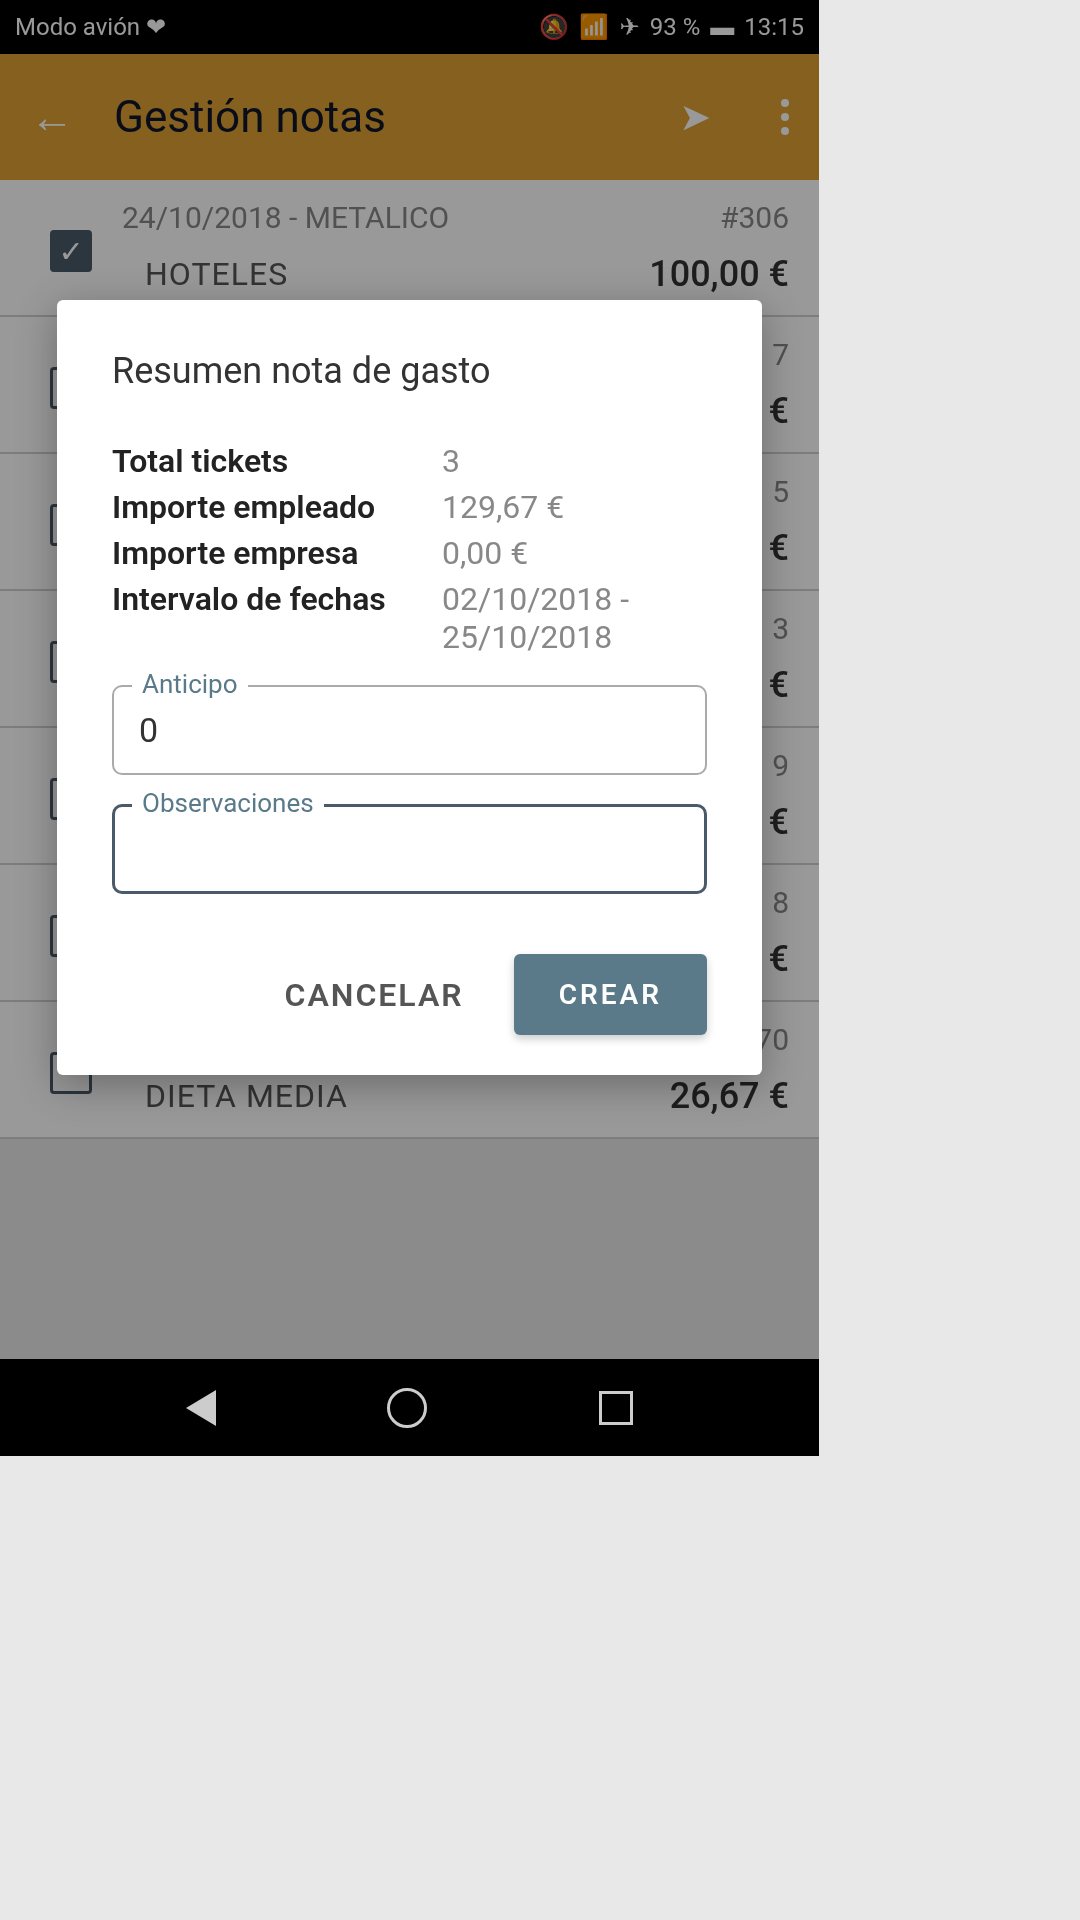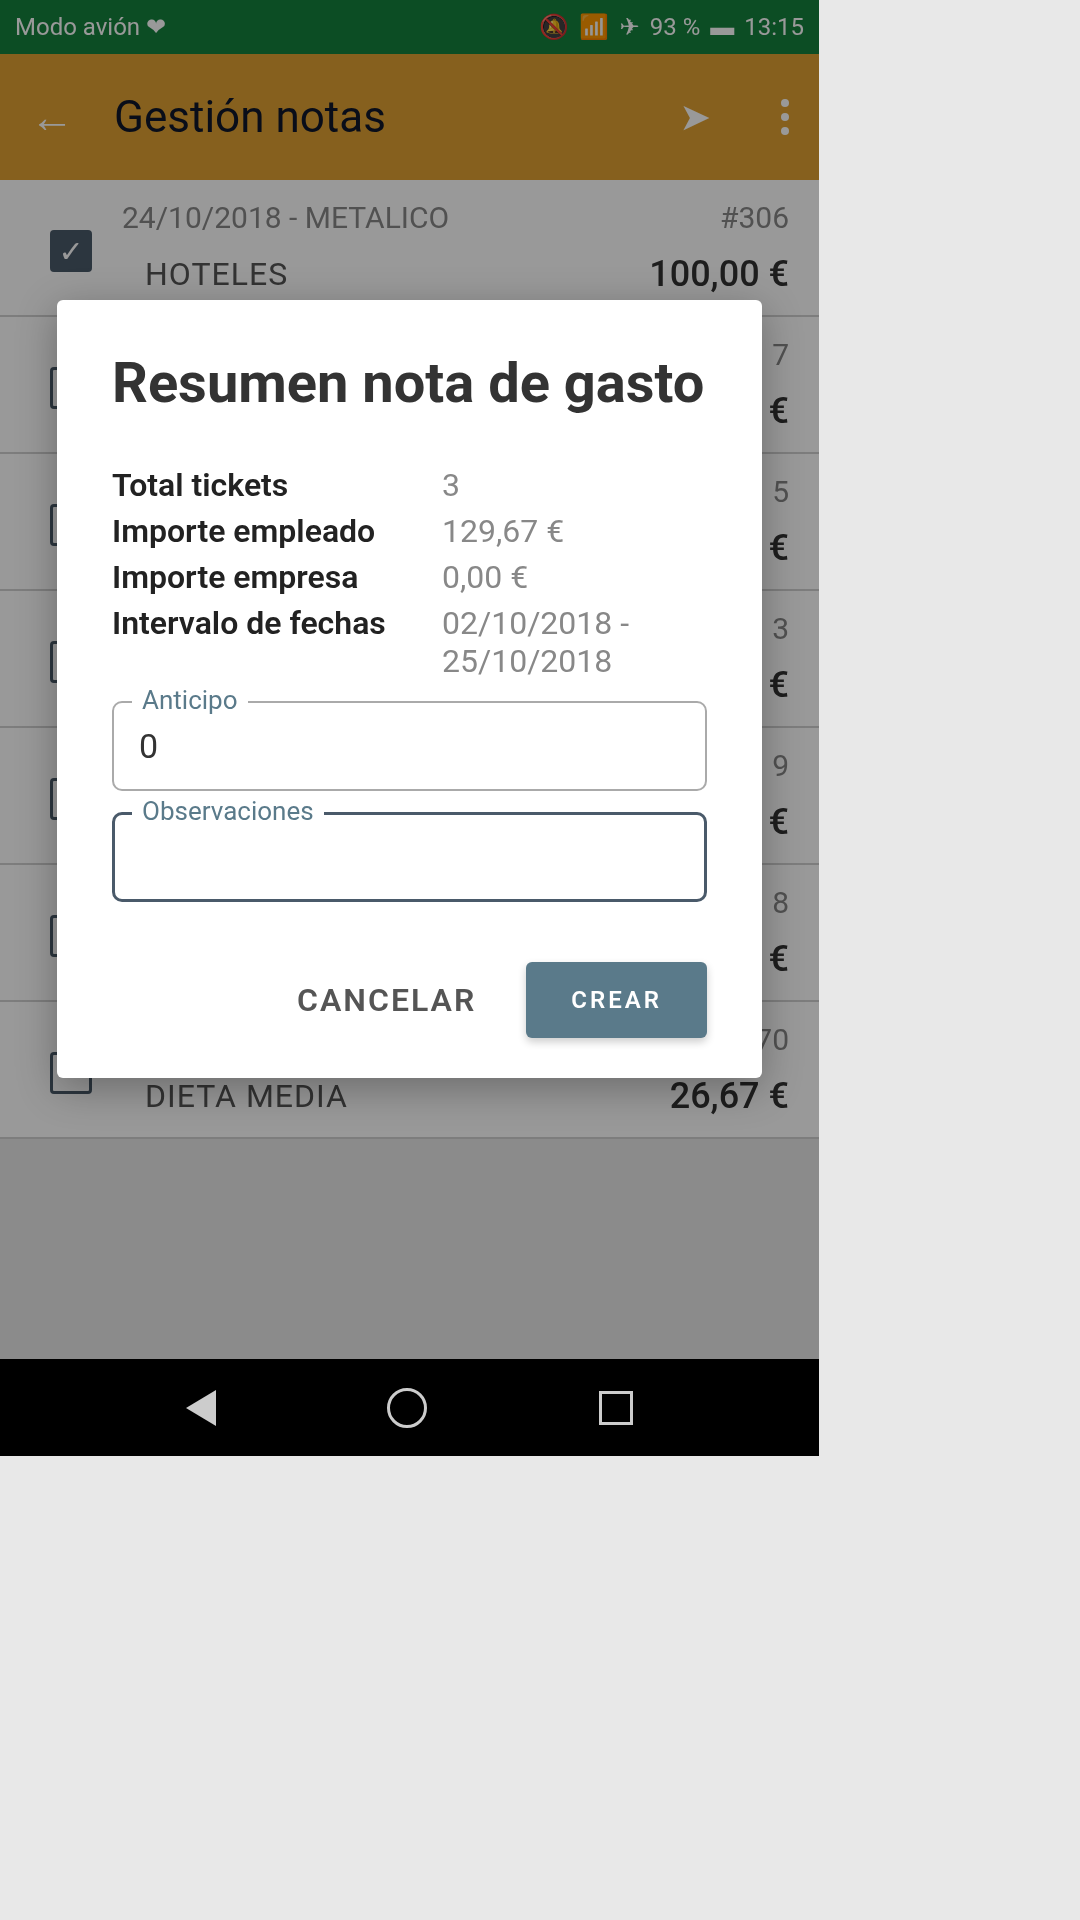--- a/index.html
+++ b/index.html
@@ -10,21 +10,21 @@
     }
     body {
       width: 819px;
       height: 1456px;
       background: #e8e8e8;
       position: relative;
       overflow: hidden;
     }
     .status-bar {
       height: 54px;
-      background: #15803d;
+      background: #000000;
       display: flex;
       align-items: center;
       justify-content: space-between;
       padding: 0 15px;
       color: white;
       font-size: 24px;
     }
     .status-left {
       display: flex;
       align-items: center;
@@ -136,43 +136,43 @@
       padding-top: 300px;
     }
     .modal {
       width: 705px;
       background: white;
       border-radius: 6px;
       padding: 50px 55px 40px;
       box-shadow: 0 10px 40px rgba(0,0,0,0.3);
     }
     .modal-title {
-      font-size: 56px;
+      font-size: 36px;
       color: #333;
-      font-weight: 700;
+      font-weight: 400;
       margin-bottom: 50px;
     }
     .summary-row {
       display: flex;
       margin-bottom: 8px;
     }
     .summary-label {
       width: 330px;
       font-size: 32px;
       font-weight: 600;
       color: #222;
     }
     .summary-value {
       font-size: 32px;
       color: #888;
       flex: 1;
     }
     .input-group {
       position: relative;
-      margin-top: 21px;
+      margin-top: 29px;
     }
     .input-label {
       position: absolute;
       top: -16px;
       left: 20px;
       background: white;
       padding: 0 10px;
       font-size: 26px;
       color: #5a7a8a;
     }
@@ -203,21 +203,21 @@
       font-weight: 600;
       color: #555;
       letter-spacing: 2px;
       cursor: pointer;
     }
     .btn-create {
       background: #5a7a8a;
       border: none;
       border-radius: 6px;
       padding: 24px 45px;
-      font-size: 24px;
+      font-size: 28px;
       font-weight: 600;
       color: white;
       letter-spacing: 3px;
       cursor: pointer;
       box-shadow: 0 4px 8px rgba(0,0,0,0.2);
     }
     .nav-bar {
       position: absolute;
       bottom: 0;
       left: 0;

